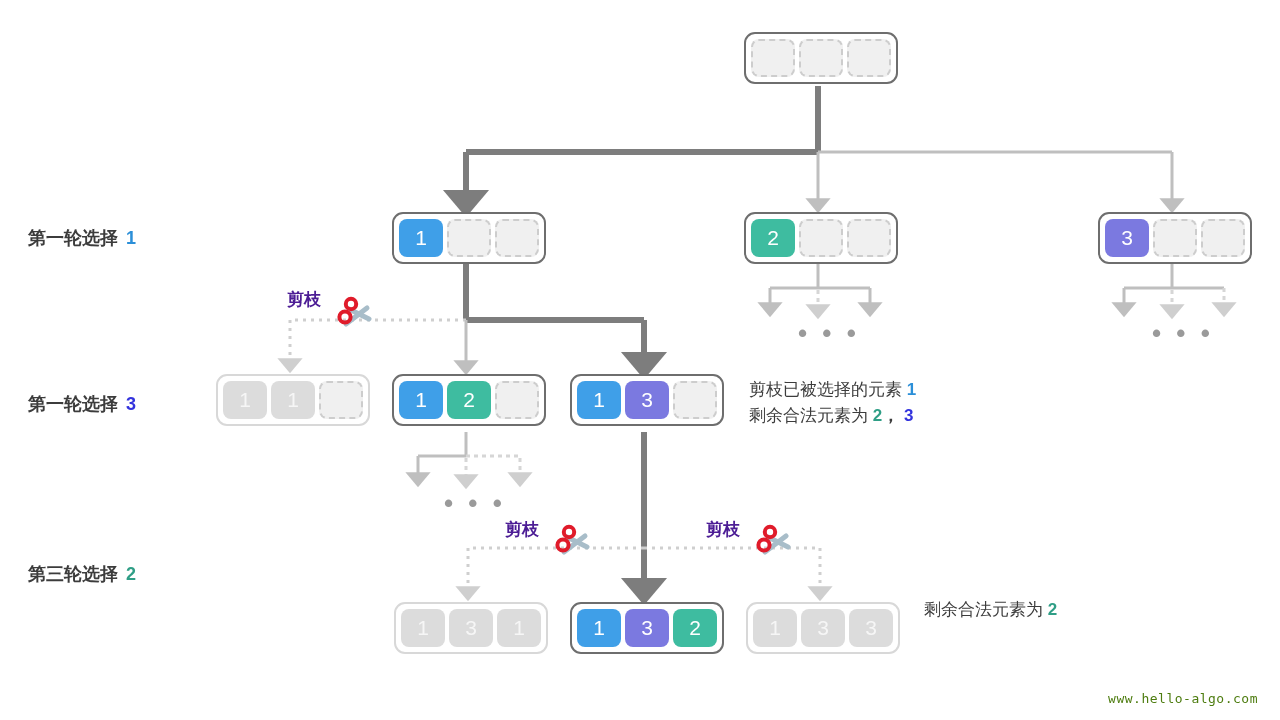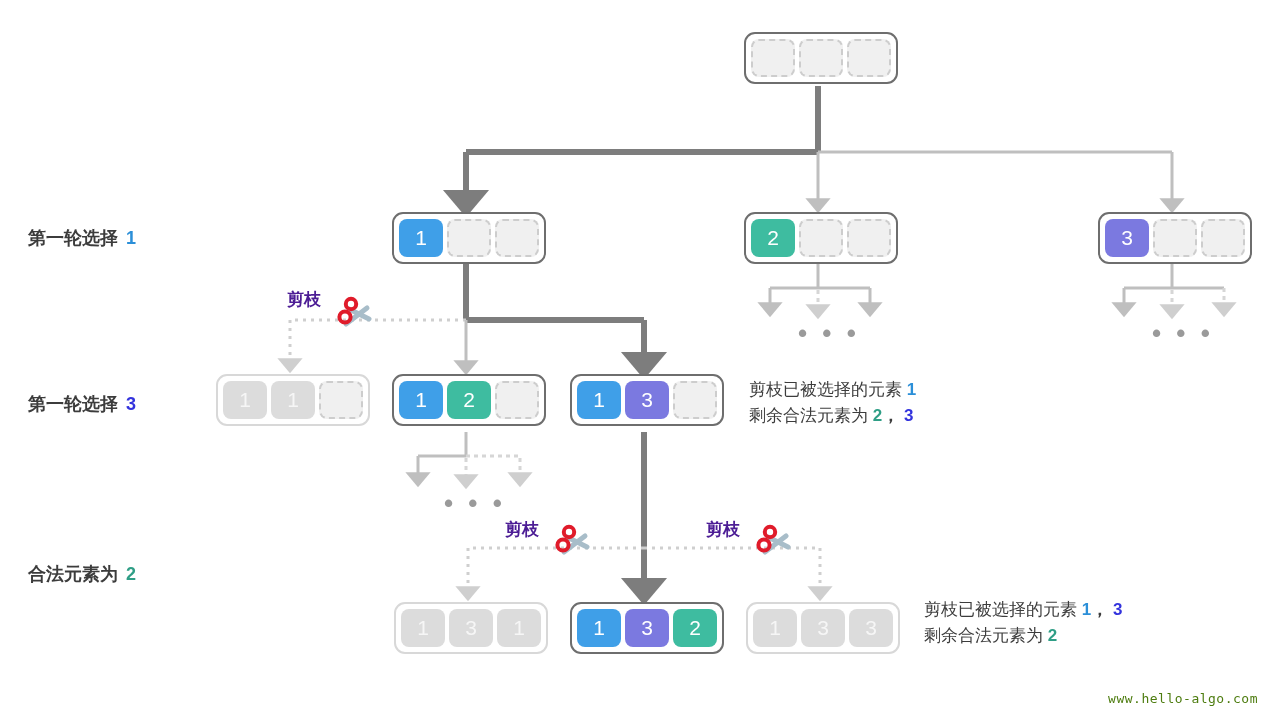--- a/index.html
+++ b/index.html
@@ -279,43 +279,38 @@
 
   <div class="round-label" style="left:28px; top:226px;">
     <span>第一轮选择</span><span class="num c-blue">1</span>
   </div>
 
   <div class="round-label" style="left:28px; top:392px;">
     <span>第一轮选择</span><span class="num c-purple">3</span>
   </div>
 
   <div class="round-label" style="left:28px; top:562px;">
-    <span>合法元素为</span><span class="num c-teal">2</span>
+    <span>第三轮选择</span><span class="num c-teal">2</span>
   </div>
 
 
   <div class="note" style="left:749px; top:377px;">
     <div>
       <span>剪枝已被选择的元素</span>
       <span class="num c-blue">1</span>
     </div>
     <div>
       <span>剩余合法元素为</span>
       <span class="num c-teal">2</span><span class="sep">，</span>
       <span class="num c-purple">3</span>
     </div>
   </div>
 
   <div class="note" style="left:924px; top:597px;">
     <div>
-      <span>剪枝已被选择的元素</span>
-      <span class="num c-blue">1</span><span class="sep">，</span>
-      <span class="num c-purple">3</span>
-    </div>
-    <div>
       <span>剩余合法元素为</span>
       <span class="num c-teal">2</span>
     </div>
   </div>
 
   <div class="prune" style="left:287px; top:288px;">剪枝</div>
   <svg class="scissors" style="left:329px; top:291px;" viewBox="0 0 46 46" xmlns="http://www.w3.org/2000/svg">
     <path d="M17,33 L38,17" stroke="#a8bdc9" stroke-width="5" stroke-linecap="round" fill="none"></path>
     <path d="M20,18 L40,28" stroke="#a8bdc9" stroke-width="5" stroke-linecap="round" fill="none"></path>
     <circle cx="16" cy="26" r="5.6" fill="none" stroke="#e01b2a" stroke-width="4"></circle>

